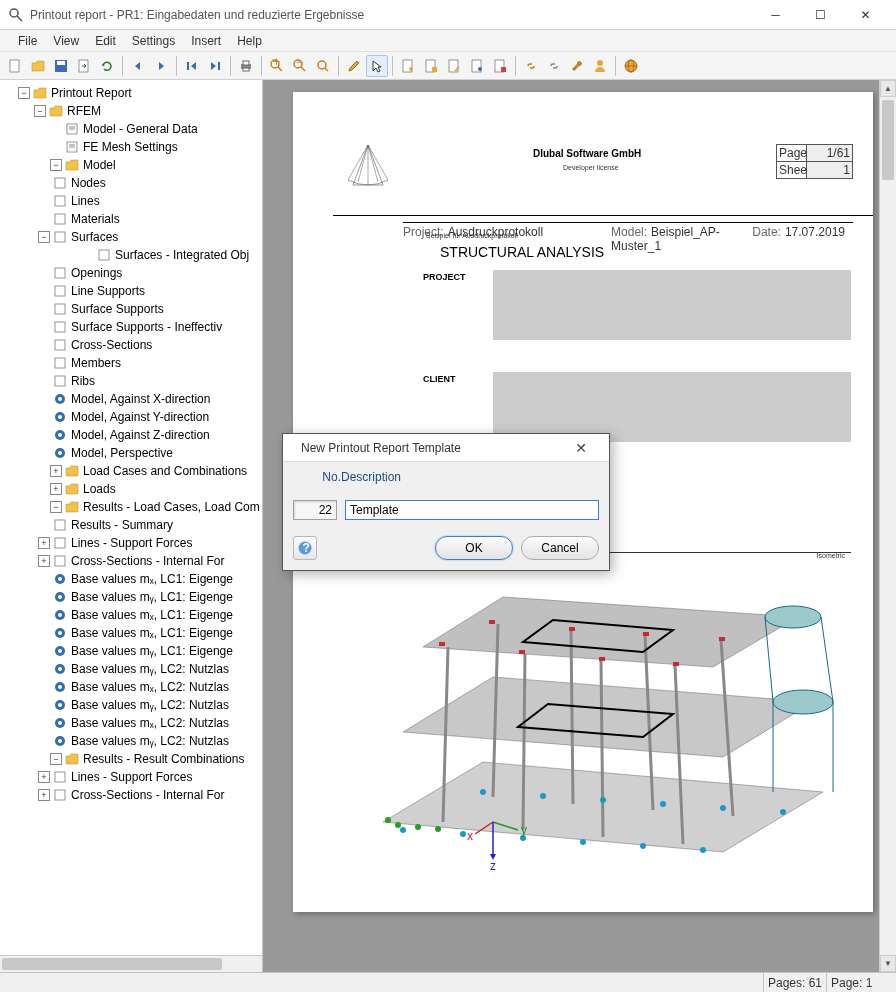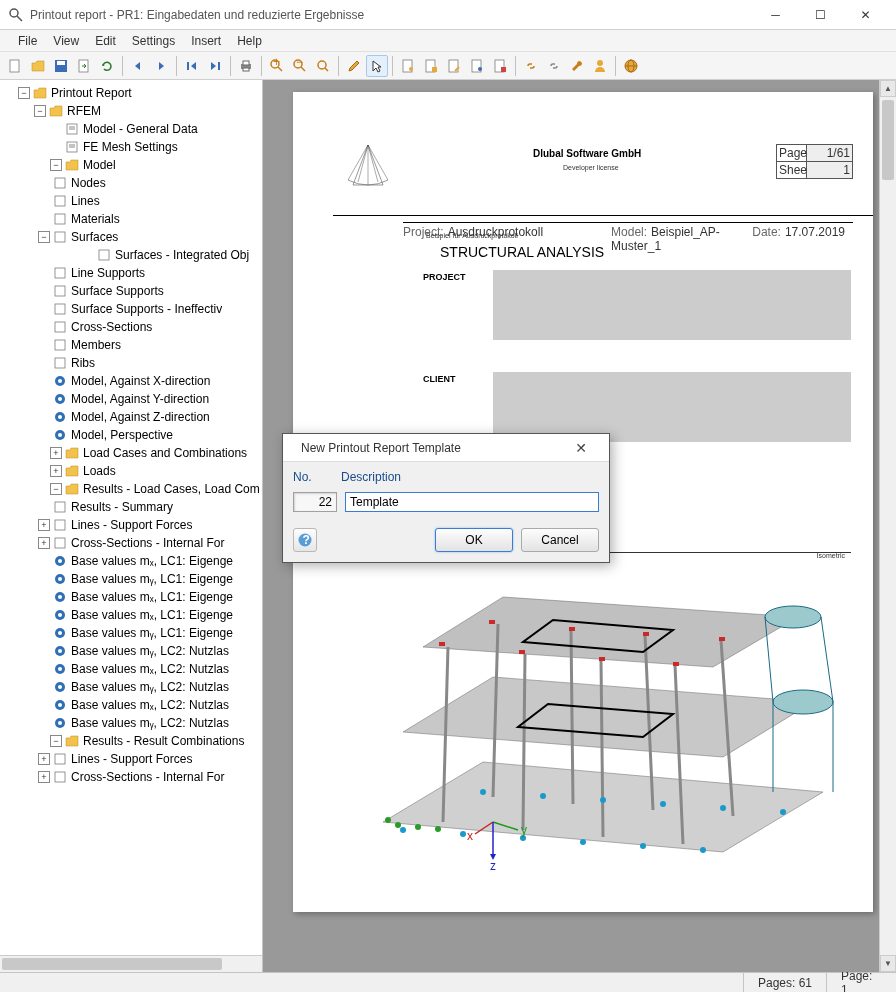--- a/index.html
+++ b/index.html
@@ -60,38 +60,38 @@
 
 
 .vscroll { position: absolute; right: 0; top: 0; bottom: 0; width: 17px; background: #f0f0f0; border-left: 1px solid #ccc; }
 .vscroll .btn { height: 17px; background: #e8e8e8; border: 1px solid #ccc; display: flex; align-items: center; justify-content: center; font-size: 8px; color: #555; }
 .vscroll .thumb { position: absolute; left: 2px; right: 2px; top: 20px; height: 80px; background: #c8c8c8; border-radius: 2px; }
 .hscroll { height: 17px; background: #f0f0f0; border-top: 1px solid #ccc; position: relative; }
 .hscroll .thumb { position: absolute; top: 2px; bottom: 2px; left: 2px; width: 220px; background: #c8c8c8; border-radius: 2px; }
 
 
 .status { height: 20px; background: #f0f0f0; border-top: 1px solid #c4c4c4; display: flex; align-items: center; font-size: 11px; color: #333; }
-.status .cell { border-left: 1px solid #c4c4c4; padding: 0 14px; height: 100%; display: flex; align-items: center; }
+.status .cell { border-left: 1px solid #c4c4c4; padding: 0 4px; height: 100%; display: flex; align-items: center; }
 .status .spacer { flex: 1; }
 
 
 .dialog { position: absolute; left: 282px; top: 433px; width: 328px; background: #f0f0f0; border: 1px solid #555; box-shadow: 3px 3px 12px rgba(0,0,0,.3); }
 .dialog-title { height: 28px; background: #fff; display: flex; align-items: center; padding: 0 18px; color: #333; border-bottom: 1px solid #ddd; }
 .dialog-title .spacer { flex: 1; }
 .dialog-title .closebtn { width: 20px; text-align: center; color: #444; font-size: 14px; }
 .dialog-body { padding: 8px 10px 6px; }
-.dialog-labels { display: flex; color: #1a4b8c; font-size: 11px; margin-bottom: 8px; }
+.dialog-labels { display: flex; color: #1a4b8c; font-size: 11px; margin-bottom: 16px; text-align: right; }
 .dialog-labels .l1 { width: 48px; }
 .dialog-row { display: flex; gap: 8px; }
 .dialog-row input[type=text].num { width: 44px; text-align: right; padding: 2px 4px; border: 1px solid #a0a0a0; background: #f7f7f7; box-shadow: inset 1px 1px 2px rgba(0,0,0,.15); }
 .dialog-row input[type=text].desc { flex: 1; padding: 2px 4px; border: 1px solid #3a7bd5; background: #fff; }
 .dialog-buttons { display: flex; align-items: center; padding: 10px; gap: 8px; }
 .dialog-buttons .help { width: 24px; height: 24px; border: 1px solid #b8b8b8; border-radius: 3px; background: linear-gradient(#fdfdfd,#e6e6e6); display: flex; align-items: center; justify-content: center; }
 .dialog-buttons .spacer { flex: 1; }
-.dialog-buttons button { width: 78px; height: 24px; border: 1px solid #aaa; border-radius: 3px; background: linear-gradient(#fdfdfd,#e3e3e3); font-size: 12px; }
+.dialog-buttons button { width: 78px; height: 24px; border: 1px solid #aaa; border-radius: 12px; background: linear-gradient(#fdfdfd,#e3e3e3); font-size: 12px; }
 .dialog-buttons button.primary { border: 1px solid #3a7bd5; box-shadow: 0 0 2px #7aaee8; }
 </style>
 </head>
 <body>
 
 <div class="titlebar">
   <span class="icon">
     <svg viewBox="0 0 16 16">
         <circle cx="6" cy="6" r="4" fill="none" stroke="#555" stroke-width="1.5"></circle>
         <line x1="9" y1="9" x2="14" y2="14" stroke="#555" stroke-width="1.5"></line>
@@ -359,20 +359,29 @@
           <span class="label">Surfaces</span>
         </div>
       <div class="tree-row ind5">
           <span class="notoggle"></span>
           <span class="ticon">
             <svg width="14" height="14">
               <rect x="2" y="2" width="10" height="10" class="doc-icon"></rect>
             </svg>
           </span>
           <span class="label">Surfaces - Integrated Obj</span>
+        </div>
+      <div class="tree-row ind4">
+          <span class="notoggle"></span>
+          <span class="ticon">
+            <svg width="14" height="14">
+              <rect x="2" y="2" width="10" height="10" class="doc-icon"></rect>
+            </svg>
+          </span>
+          <span class="label">Openings</span>
         </div>
       <div class="tree-row ind4">
           <span class="notoggle"></span>
           <span class="ticon">
             <svg width="14" height="14">
               <rect x="2" y="2" width="10" height="10" class="doc-icon"></rect>
             </svg>
           </span>
           <span class="label">Line Supports</span>
         </div>

